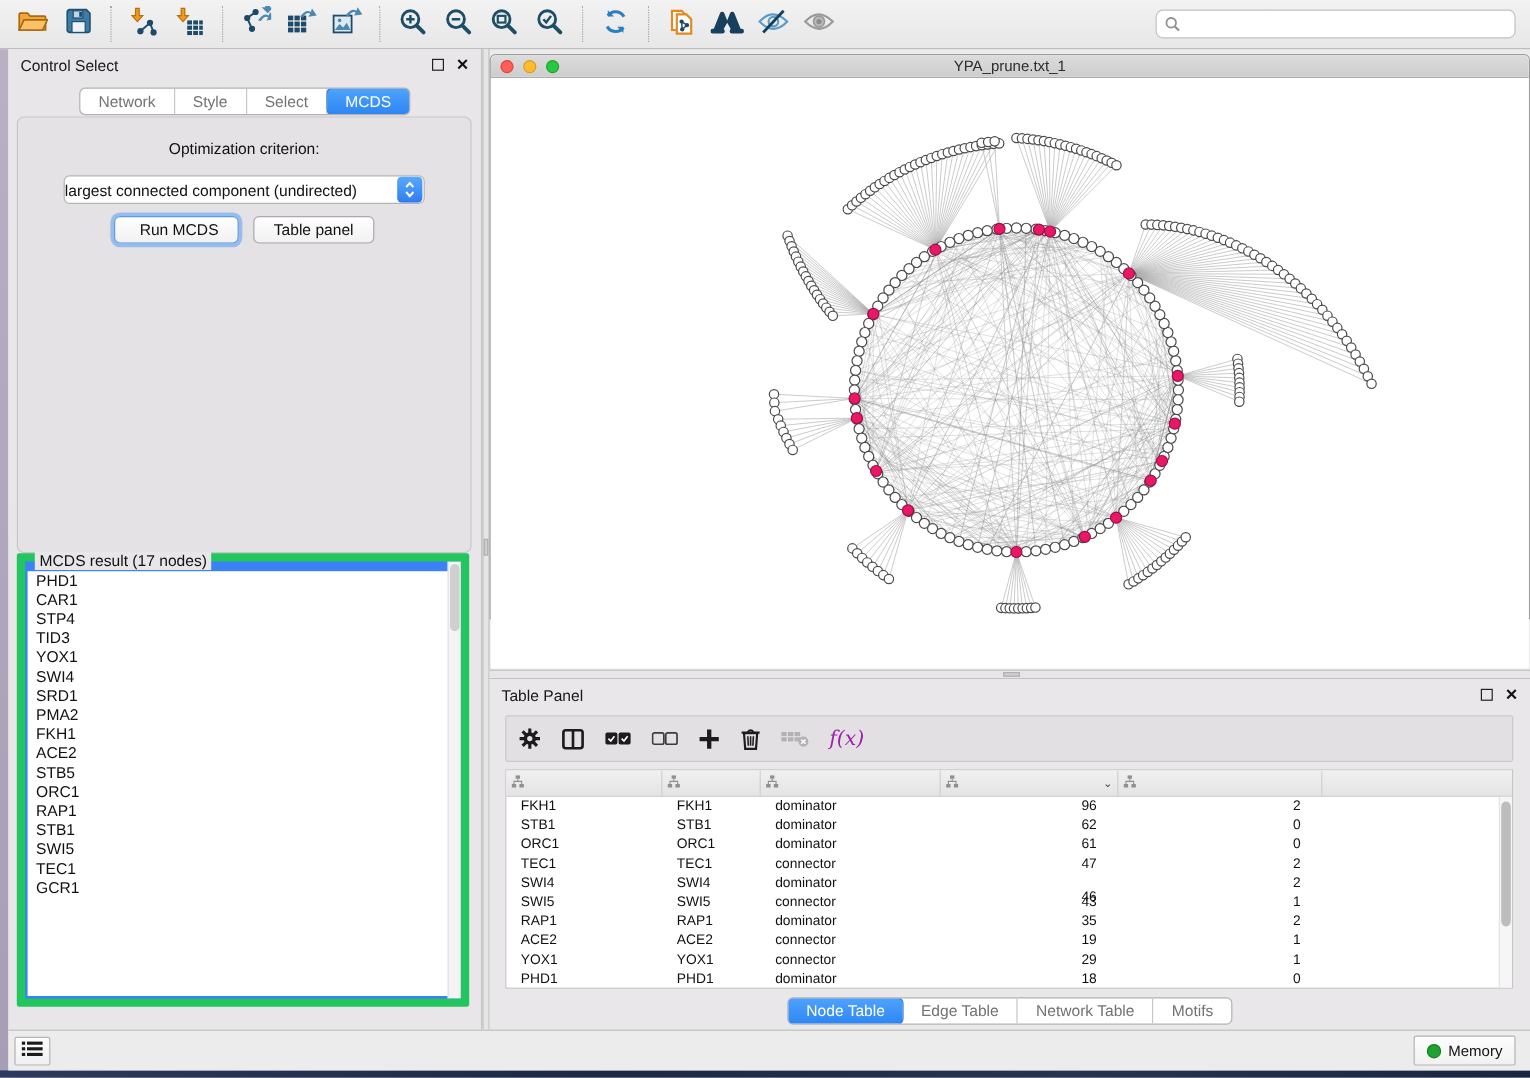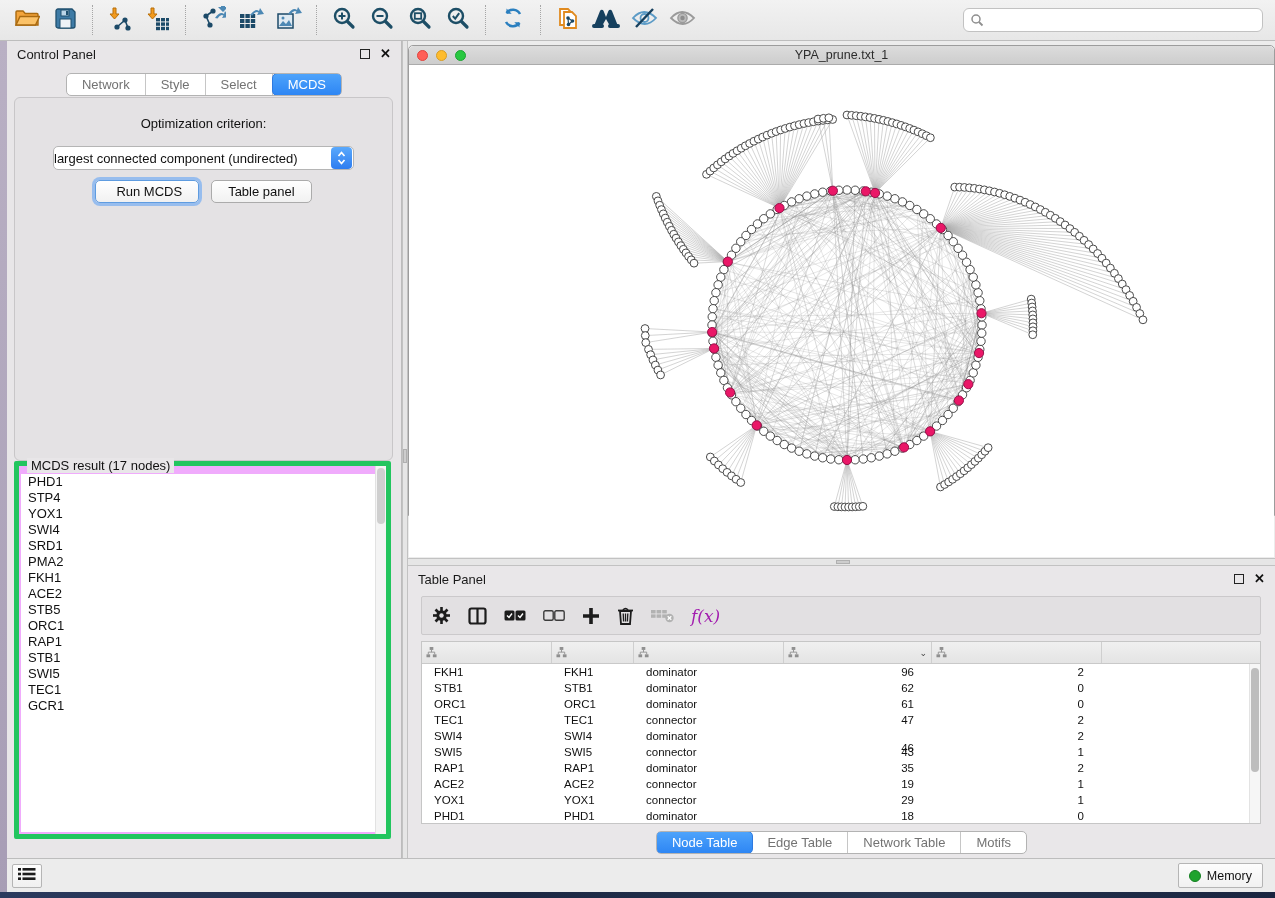--- a/index.html
+++ b/index.html
@@ -31,21 +31,21 @@
   .seg-item:last-child{border-right:none;}
   .seg-item.active{background:linear-gradient(#4da3fb,#2e86f4);color:#fff;border-radius:5px;margin:-1px;border:1px solid #2e7ae0;}
   .tab-content{position:absolute;left:7px;right:8px;top:56px;height:364px;background:#e4e2e4;border:1px solid #c8c6c8;border-radius:6px;}
   .opt-label{text-align:center;font-size:13px;color:#111;margin-top:18px;}
   .dropdown{position:absolute;left:38px;right:38px;top:48px;height:24px;background:#fff;border:1px solid #b5b5b5;border-radius:5px;display:flex;align-items:center;overflow:hidden;}
   .dropdown-text{flex:1;font-size:13px;color:#111;padding-left:0;white-space:nowrap;}
   .dropdown-cap{width:21px;height:22px;margin:0;background:linear-gradient(#5aa9fc,#2e7df0);border-radius:4px;display:flex;flex-direction:column;align-items:center;justify-content:center;margin-right:1px;}
   .btn-row{position:absolute;left:0;right:0;top:82px;display:flex;justify-content:center;gap:12px;}
   .btn{padding:3px 16px;font-size:13px;color:#111;background:linear-gradient(#ffffff,#f1f1f1);border:1px solid #ababab;border-radius:5px;}
   .btn.focused{box-shadow:0 0 0 3px rgba(100,165,245,.6);border-color:#5f9ce0;padding-left:20px;}
-  .mcds-group{position:absolute;left:7px;right:10px;top:420px;height:378px;border:5px solid #22c55e;border-radius:2px;background:#f0abfc;}
+  .mcds-group{position:absolute;left:7px;right:10px;top:420px;height:378px;border:7px solid #22c55e;border-radius:2px;background:#3b82f6;}
   .mcds-legend{position:absolute;left:8px;top:-8px;background:#e8e6e8;padding:0 4px;font-size:13px;color:#111;}
   .mcds-list{position:absolute;left:2px;right:2px;top:8px;bottom:2px;background:#fff;overflow:hidden;}
   .mcds-item{font-size:13px;line-height:16px;color:#111;padding-left:7px;}
   .mcds-scroll{position:absolute;right:0;top:0;bottom:0;width:11px;background:#f4f4f4;border-left:1px solid #e2e2e2;}
   .mcds-thumb{position:absolute;left:1px;right:1px;top:2px;height:56px;background:#cfcfcf;border-radius:5px;}
 
   
   .vdiv{position:absolute;left:402px;top:41px;width:6px;height:817px;background:#e6e6e6;border-left:1px solid #c2c2c2;border-right:1px solid #c2c2c2;}
   .vdiv-handle{position:absolute;left:0px;top:408px;width:4px;height:14px;background:#cdcdcd;border:1px solid #b0b0b0;}
 
@@ -245,21 +245,21 @@
             <line x1="9" y1="9" x2="12.5" y2="12.5" stroke="#8f8f8f" stroke-width="1.8"></line>
           </svg></span>
     </div>
   </div>
 
   <div class="wall-left"></div>
   <div class="wall-bottom"></div>
 
   <div class="control-panel">
     <div class="panel-head">
-      <span class="panel-title">Control Panel</span>
+      <span class="panel-title">Control Select</span>
       <span class="spacer"></span>
       <span class="float-ico"></span>
       <span class="close-ico">✕</span>
     </div>
     <div class="seg-bar">
       <div class="seg" id="cp-tabs">
           <div class="seg-item">Network</div>
           <div class="seg-item">Style</div>
           <div class="seg-item">Select</div>
           <div class="seg-item active">MCDS</div>
@@ -278,21 +278,23 @@
       </div>
       <div class="btn-row">
         <button class="btn focused">Run MCDS</button>
         <button class="btn">Table panel</button>
       </div>
     </div>
     <div class="mcds-group">
       <span class="mcds-legend">MCDS result (17 nodes)</span>
       <div class="mcds-list" id="mcds-list">
           <div class="mcds-item">PHD1</div>
+          <div class="mcds-item">CAR1</div>
           <div class="mcds-item">STP4</div>
+          <div class="mcds-item">TID3</div>
           <div class="mcds-item">YOX1</div>
           <div class="mcds-item">SWI4</div>
           <div class="mcds-item">SRD1</div>
           <div class="mcds-item">PMA2</div>
           <div class="mcds-item">FKH1</div>
           <div class="mcds-item">ACE2</div>
           <div class="mcds-item">STB5</div>
           <div class="mcds-item">ORC1</div>
           <div class="mcds-item">RAP1</div>
           <div class="mcds-item">STB1</div>

